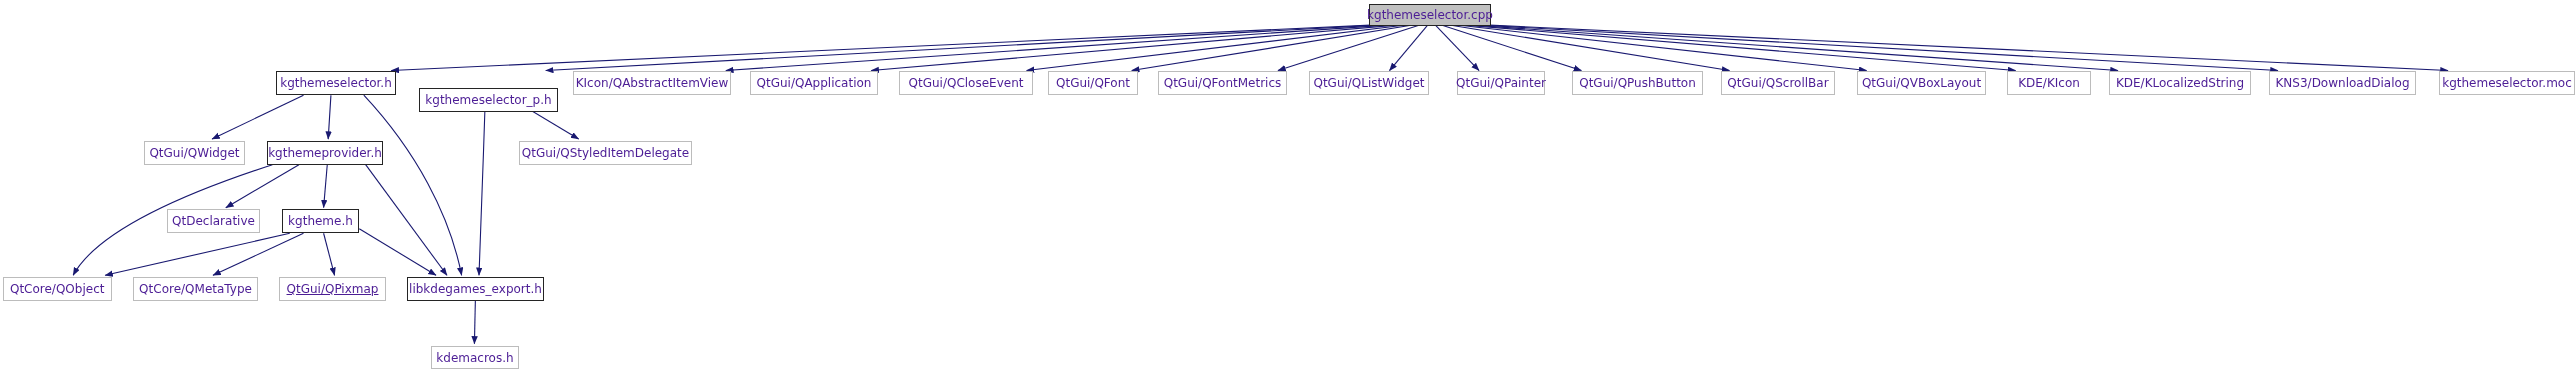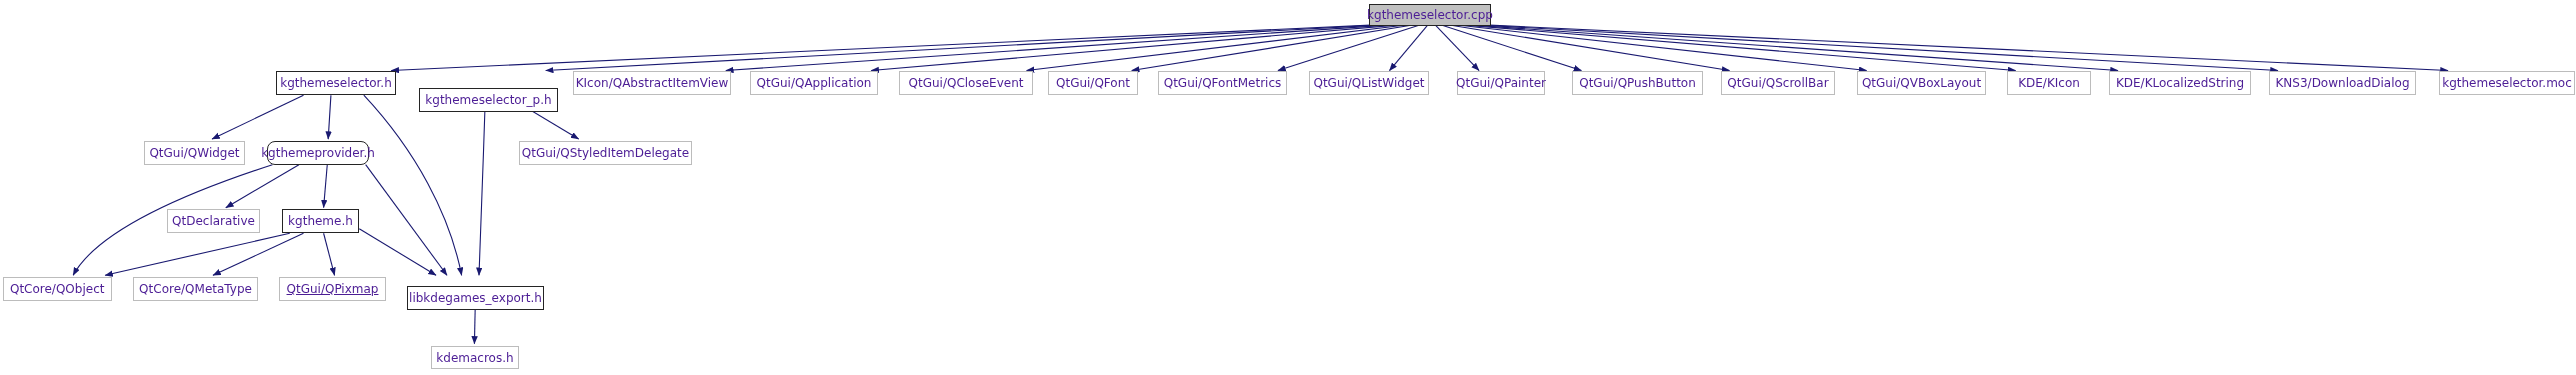--- a/index.html
+++ b/index.html
@@ -100,24 +100,24 @@
       <div class="node plain" style="left: 1309px; top: 71px; width: 120px; height: 24px;">QtGui/QListWidget</div>
       <div class="node plain" style="left: 1457px; top: 71px; width: 88px; height: 24px;">QtGui/QPainter</div>
       <div class="node plain" style="left: 1572px; top: 71px; width: 131px; height: 24px;">QtGui/QPushButton</div>
       <div class="node plain" style="left: 1721px; top: 71px; width: 114px; height: 24px; text-align: right;">QtGui/QScrollBar</div>
       <div class="node plain" style="left: 1857px; top: 71px; width: 129px; height: 24px;">QtGui/QVBoxLayout</div>
       <div class="node plain" style="left: 2007px; top: 71px; width: 84px; height: 24px;">KDE/KIcon</div>
       <div class="node plain" style="left: 2109px; top: 71px; width: 142px; height: 24px;">KDE/KLocalizedString</div>
       <div class="node plain" style="left: 2269px; top: 71px; width: 147px; height: 24px;">KNS3/DownloadDialog</div>
       <div class="node plain" style="left: 2439px; top: 71px; width: 136px; height: 24px;">kgthemeselector.moc</div>
       <div class="node plain" style="left: 144px; top: 141px; width: 101px; height: 24px;">QtGui/QWidget</div>
-      <div class="node linked" style="left: 267px; top: 141px; width: 102px; height: 24px; border-radius: 8px;">kgthemeprovider.h</div>
+      <div class="node linked" style="left: 267px; top: 141px; width: 116px; height: 24px;">kgthemeprovider.h</div>
       <div class="node plain" style="left: 519px; top: 141px; width: 173px; height: 24px;">QtGui/QStyledItemDelegate</div>
       <div class="node plain" style="left: 167px; top: 209px; width: 93px; height: 24px;">QtDeclarative</div>
       <div class="node linked" style="left: 282px; top: 209px; width: 77px; height: 24px;">kgtheme.h</div>
       <div class="node plain" style="left: 2.7px; top: 277px; width: 109px; height: 24px;">QtCore/QObject</div>
       <div class="node plain" style="left: 133px; top: 277px; width: 125px; height: 24px;">QtCore/QMetaType</div>
       <div class="node plain" style="left: 279px; top: 277px; width: 107px; height: 24px; text-decoration: underline;">QtGui/QPixmap</div>
-      <div class="node linked" style="left: 407px; top: 277px; width: 137px; height: 24px; margin-top: 9px;">libkdegames_export.h</div>
+      <div class="node linked" style="left: 407px; top: 277px; width: 137px; height: 24px;">libkdegames_export.h</div>
       <div class="node plain" style="left: 431px; top: 346px; width: 88px; height: 23px;">kdemacros.h</div>
     </div>
 </div>
 
 
 </body></html>

